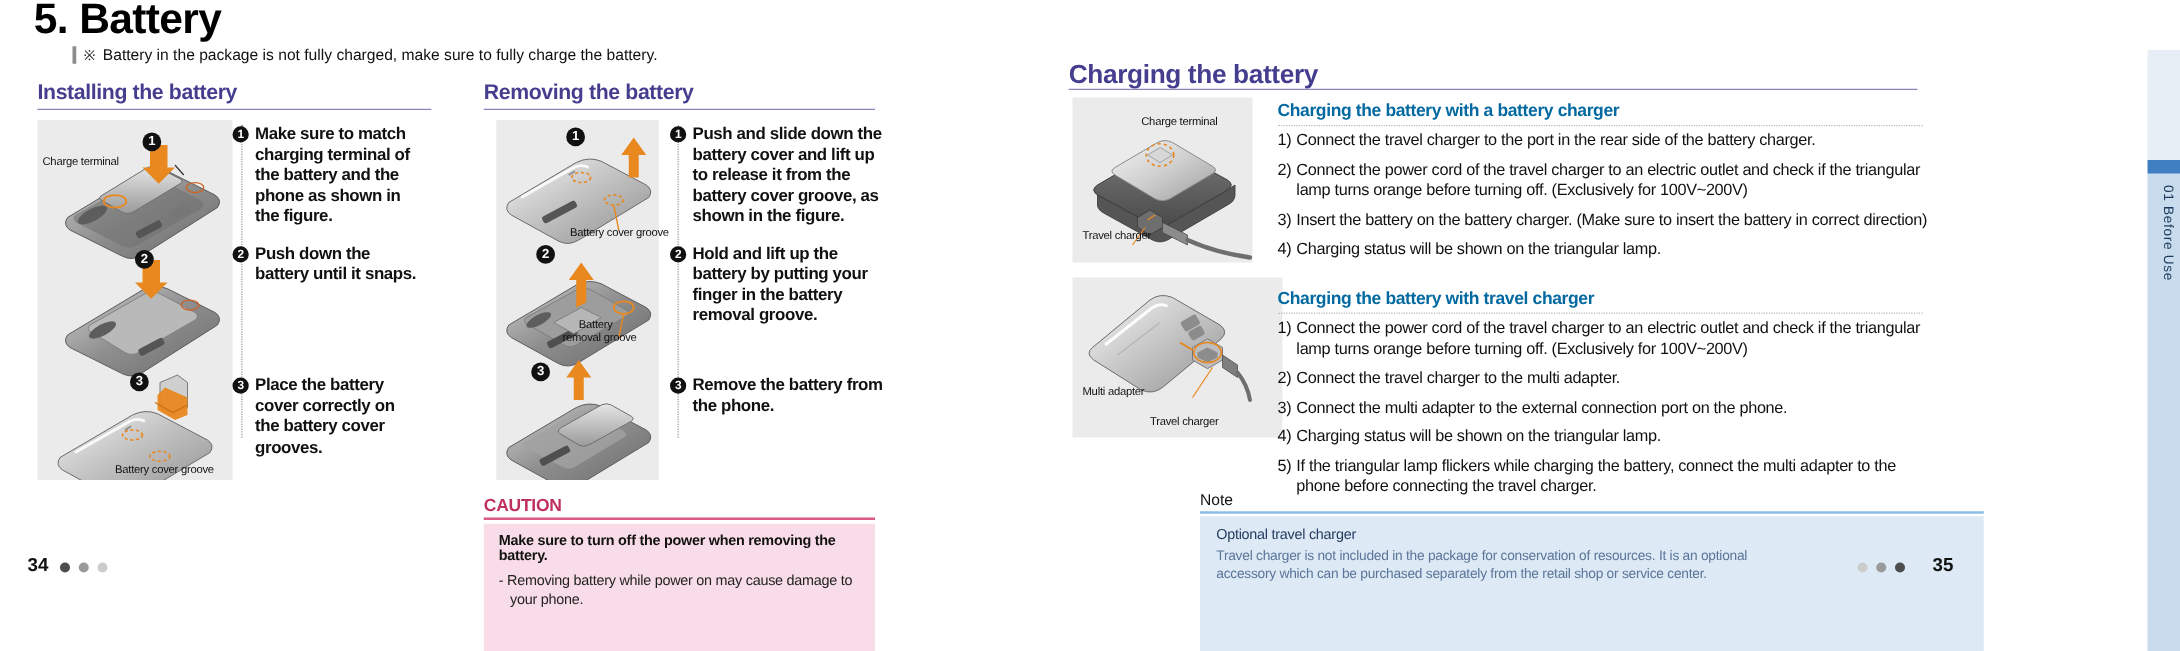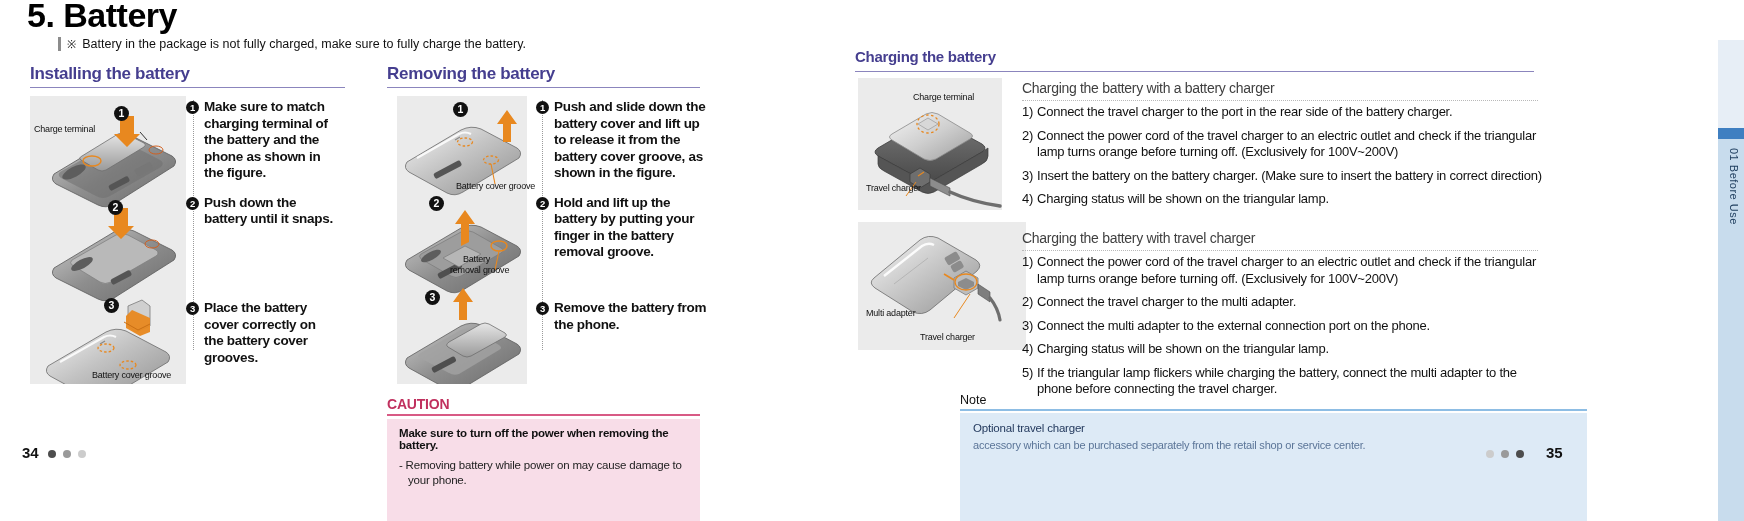--- a/index.html
+++ b/index.html
@@ -72,26 +72,26 @@
   }
   .caution-h { font-size:11.5px; font-weight:bold; color:#111; margin-bottom:7px; letter-spacing:-0.2px;}
   .caution-p { font-size:11.5px; color:#222; line-height:14.5px; letter-spacing:-0.2px; }
   .caution-p .ind { display:block; padding-left:9px; }
 
   
   .right-page { position:absolute; left:850px; top:0; width:730px; height:521px; }
 
   .r-sec-head {
     position:absolute; left:5px; top:48px;
-    font-size:15px; font-weight:bold; color:#453e8f; letter-spacing:-0.3px;
+    font-size:21px; font-weight:bold; color:#453e8f; letter-spacing:-0.3px;
   }
   .r-sec-rule { position:absolute; left:5px; top:71px; width:679px; height:1px; background:#8b85bd; }
 
   .sub-head {
-    position:absolute; font-size:14px; font-weight:normal; color:#404040; letter-spacing:-0.3px;
+    position:absolute; font-size:14px; font-weight:bold; color:#0369a1; letter-spacing:-0.3px;
   }
   .sub-dots {
     position:absolute; height:0; border-top:1px dotted #b9b9b9;
   }
   .olist { position:absolute; }
   .oitem {
     display:flex; gap:4px; font-size:13px; color:#111;
     line-height:16.5px; letter-spacing:-0.25px; margin-bottom:7px;
   }
   .onum { flex:0 0 auto; }
@@ -451,20 +451,21 @@
       <span class="onum">5)</span>
       <span>If the triangular lamp flickers while charging the battery, connect the multi adapter to the phone before connecting the travel charger.</span>
     </div>
   </div>
 
   <div class="note-title">Note</div>
   <div class="note-rule"></div>
   <div class="note-box">
     <div class="note-h">Optional travel charger</div>
     <div class="note-p">
+      <span>Travel charger is not included in the package for conservation of resources. It is an optional</span>
       <span style="display:block;">accessory which can be purchased separately from the retail shop or service center.</span>
     </div>
   </div>
 
   <div class="dots" style="left:1486px; top:450px;">
     <i style="background:#cccccc;"></i>
     <i style="background:#9a9a9a;"></i>
     <i style="background:#4d4d4d;"></i>
   </div>
   <div class="pgnum" style="left:1546px; top:444px;">35</div>

